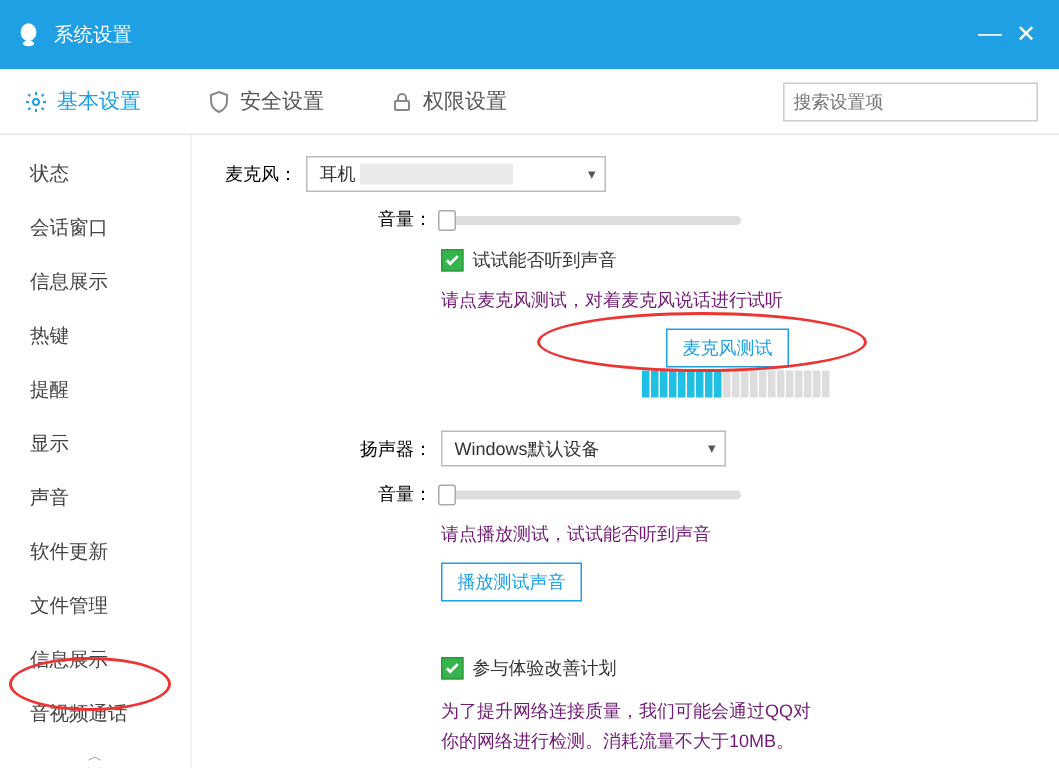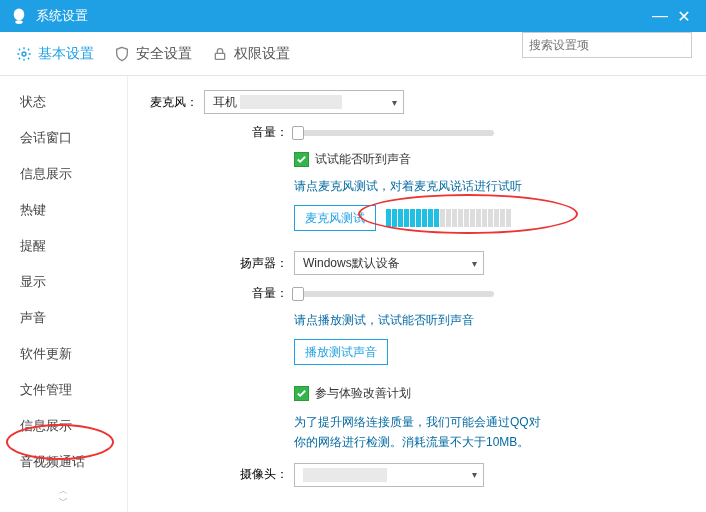--- a/index.html
+++ b/index.html
@@ -1,21 +1,21 @@
 <!DOCTYPE html>
 <html><head>
 <meta charset="utf-8">
 <style>
   * { box-sizing: border-box; margin: 0; padding: 0; }
   body { font-family: "Microsoft YaHei", Arial, sans-serif; font-size: 12px; color: #333; background: #fff; width: 706px; height: 512px; overflow: hidden; position: relative; }
-  .titlebar { height: 32px; background: #1fa0e4; display: flex; align-items: center; padding: 0 10px; color: #fff; }
+  .titlebar { height: 46px; background: #1fa0e4; display: flex; align-items: center; padding: 0 10px; color: #fff; }
   .titlebar .logo { width: 18px; height: 18px; margin-right: 8px; }
   .titlebar .title { flex: 1; font-size: 13px; }
   .titlebar .winbtn { width: 24px; height: 24px; display: flex; align-items: center; justify-content: center; cursor: pointer; font-size: 16px; }
-  .tabbar { height: 44px; border-bottom: 1px solid #e5e5e5; display: flex; padding: 0 14px; gap: 16px; }
+  .tabbar { height: 44px; border-bottom: 1px solid #e5e5e5; display: flex; align-items: center; padding: 0 14px; gap: 40px; }
   .tab { display: flex; align-items: center; gap: 6px; color: #555; cursor: pointer; font-size: 14px; padding: 10px 2px; }
   .tab.active { color: #1fa0e4; }
   .tab .ticon { width: 16px; height: 16px; }
   .spacer { flex: 1; }
   .searchbox { display: flex; align-items: center; border: 1px solid #ccc; height: 26px; width: 170px; padding: 0 6px; color: #999; }
   .searchbox input { border: none; outline: none; flex: 1; font-size: 12px; color: #8b5cf6; }
   .searchbox .mag { width: 14px; height: 14px; }
   .content { display: flex; height: calc(512px - 30px - 44px); }
   .sidebar { width: 128px; border-right: 1px solid #eee; padding-top: 8px; position: relative; }
   .sidebar .item { height: 36px; display: flex; align-items: center; padding-left: 20px; color: #444; cursor: pointer; font-size: 13px; position: relative; }
@@ -26,21 +26,21 @@
   .row { display: flex; align-items: center; margin-bottom: 10px; }
   .lbl { width: 90px; text-align: right; color: #333; padding-right: 4px; }
   .sublbl { width: 66px; text-align: right; color: #000000; padding-right: 6px; }
   .indent { margin-left: 90px; }
   .select { display: inline-flex; align-items: center; justify-content: space-between; border: 1px solid #bbb; height: 24px; padding: 0 6px 0 8px; min-width: 180px; background: #fff; cursor: pointer; }
   .select .caret { font-size: 10px; color: #555; }
   .slider { height: 6px; background: linear-gradient(to right, #1fa0e4 0%, #1fa0e4 0%, #ddd 0%, #ddd 100%); width: 200px; border-radius: 3px; position: relative; }
   .slider .thumb { position: absolute; left: -2px; top: -4px; width: 12px; height: 14px; background: #fff; border: 1px solid #aaa; border-radius: 2px; }
   .checkbox { width: 15px; height: 15px; border: 1px solid #2d9a3a; background: #33b44d; display: inline-flex; align-items: center; justify-content: center; margin-right: 6px; }
   .checkbox svg { width: 11px; height: 11px; }
-  .hint { color: #0369a1; font-size: 12px; }
+  .hint { color: #701a75; font-size: 12px; }
   .btn { display: inline-flex; align-items: center; height: 26px; border: 1px solid #1fa0e4; color: #1fa0e4; padding: 0 10px; background: #fff; cursor: pointer; font-size: 12px; }
   .vu { display: inline-flex; gap: 1px; margin-left: 10px; align-items: center; height: 22px; }
   .vu .bar { width: 5px; height: 18px; background: #ddd; }
   .vu .bar.on { background: #1fc0e4; }
   .ellipse-mic { left: 230px; top: 118px; width: 220px; height: 40px; }
   .obscured { display:inline-block; background:#e9e9e9; color:transparent; }
   .camera-row { margin-top: 10px; }
 </style>
 </head>
 <body>
@@ -145,21 +145,21 @@
       <span class="checkbox">
           <svg viewBox="0 0 24 24" fill="none" stroke="#fff" stroke-width="4">
             <path d="M4 12l5 5L20 6"></path>
           </svg>
         </span>
       <span>试试能否听到声音</span>
     </div>
 
     <div class="row indent hint" style="padding-left:66px;">请点麦克风测试，对着麦克风说话进行试听</div>
 
-    <div class="row indent" style="padding-left:66px;">
+    <div class="row indent" style="padding-left:66px;flex-direction:column;">
       <span class="btn">
           <span>麦克风测试</span>
         </span>
       <span class="vu" id="vu">
           <span class="bar on"></span>
           <span class="bar on"></span>
           <span class="bar on"></span>
           <span class="bar on"></span>
           <span class="bar on"></span>
           <span class="bar on"></span>
@@ -197,21 +197,21 @@
     </div>
 
     <div class="row indent hint" style="padding-left:66px;">请点播放测试，试试能否听到声音</div>
 
     <div class="row indent" style="padding-left:66px;">
       <span class="btn">
           <span>播放测试声音</span>
         </span>
     </div>
 
-    <div class="row indent" style="padding-left:66px;margin-top:20px;">
+    <div class="row indent" style="padding-left:66px;margin-top:36px;">
       <span class="checkbox">
           <svg viewBox="0 0 24 24" fill="none" stroke="#fff" stroke-width="4">
             <path d="M4 12l5 5L20 6"></path>
           </svg>
         </span>
       <span>参与体验改善计划</span>
     </div>
 
     <div class="indent hint" style="padding-left:66px;max-width:320px;line-height:1.7;">为了提升网络连接质量，我们可能会通过QQ对你的网络进行检测。消耗流量不大于10MB。</div>
 

